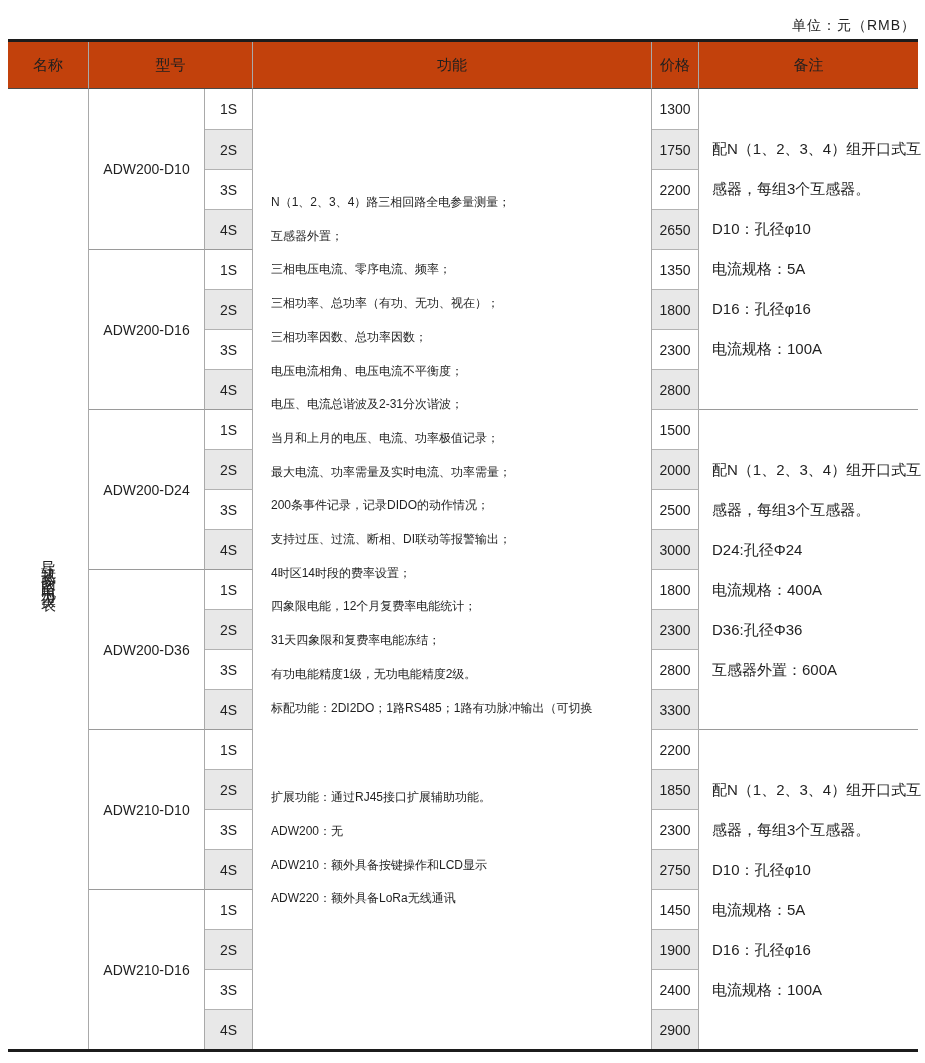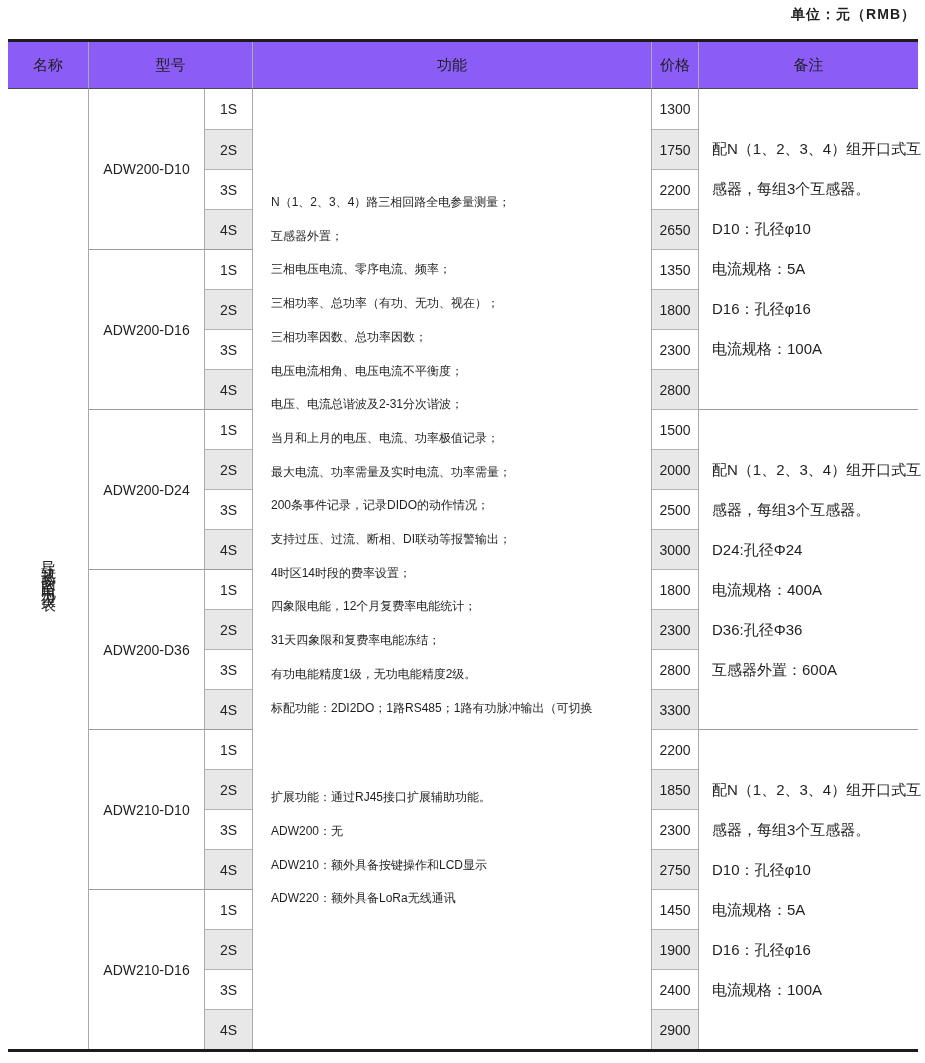--- a/index.html
+++ b/index.html
@@ -1,31 +1,31 @@
 <!DOCTYPE html>
 <html><head>
 <meta charset="utf-8">
 <style>
   html,body{margin:0;padding:0}
   body{
     width:925px;height:1063px;background:#ffffff;position:relative;
     font-family:"Liberation Sans","DejaVu Sans",sans-serif;color:#1f1f1f;
     -webkit-font-smoothing:antialiased;overflow:hidden;
   }
-  .unit{position:absolute;top:6px;right:9px;font-size:14px;font-weight:bold;letter-spacing:1px}
+  .unit{position:absolute;top:17px;right:9px;font-size:14px;font-weight:normal;letter-spacing:1px}
   .tbl{
     position:absolute;left:8px;top:39px;width:910px;
     display:grid;
     grid-template-columns:81px 116px 48px 399px 47px 219px;
     grid-template-rows:47px repeat(24,40px);
     border-top:3px solid #1c1c1c;border-bottom:3px solid #1c1c1c;
     font-size:14px;
   }
   .c{display:flex;align-items:center;justify-content:center}
-  .hd{background:#8b5cf6;border-bottom:1px solid #4a4a4a;font-size:15px}
+  .hd{background:#c2410c;border-bottom:1px solid #4a4a4a;font-size:15px}
   .vr{border-right:1px solid #a9a9a9}
   .ht{border-top:1px solid #b3b3b3}
   .gt{border-top:1px solid #9a9a9a}
   .alt{background:#e8e8e8}
   .name{grid-column:1;grid-row:2/span 24}
   .name span{writing-mode:vertical-rl;text-orientation:upright;letter-spacing:4px;font-size:15px}
   .fn{grid-column:4;grid-row:2/span 24;padding:97px 0 0 18px;font-size:12px}
   .fn-line{line-height:33.7px;white-space:nowrap}
   .fn-gap{height:56px}
   .rk{grid-column:6;padding-top:40px;font-size:15px}

